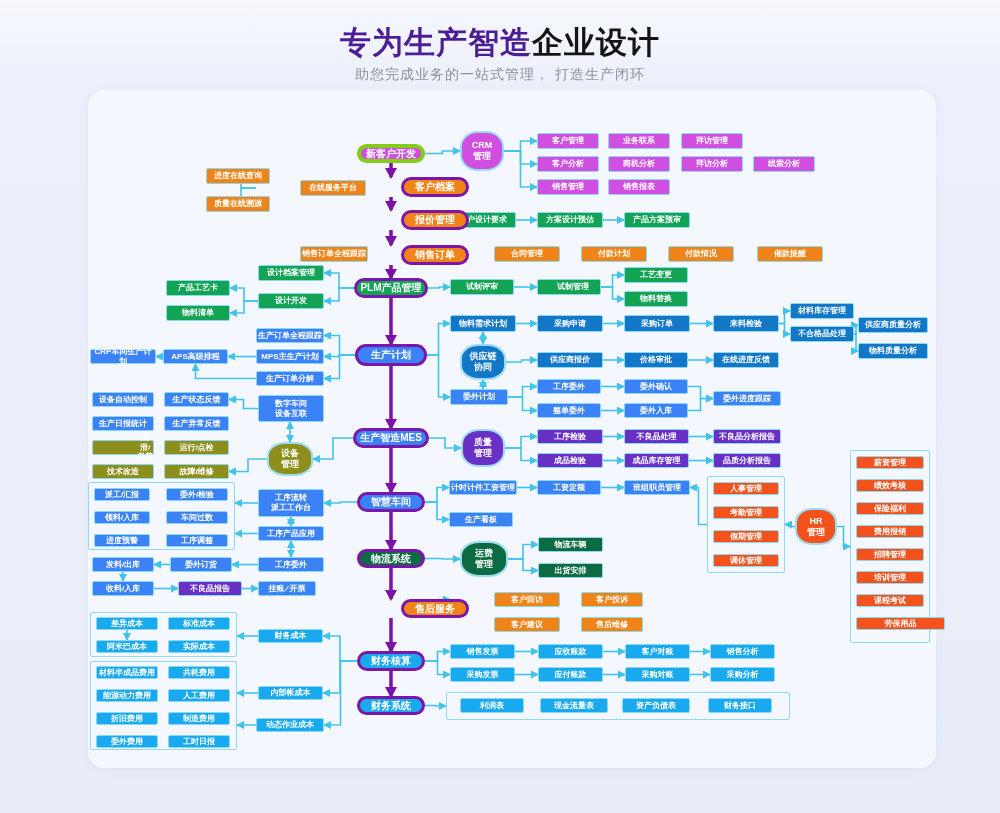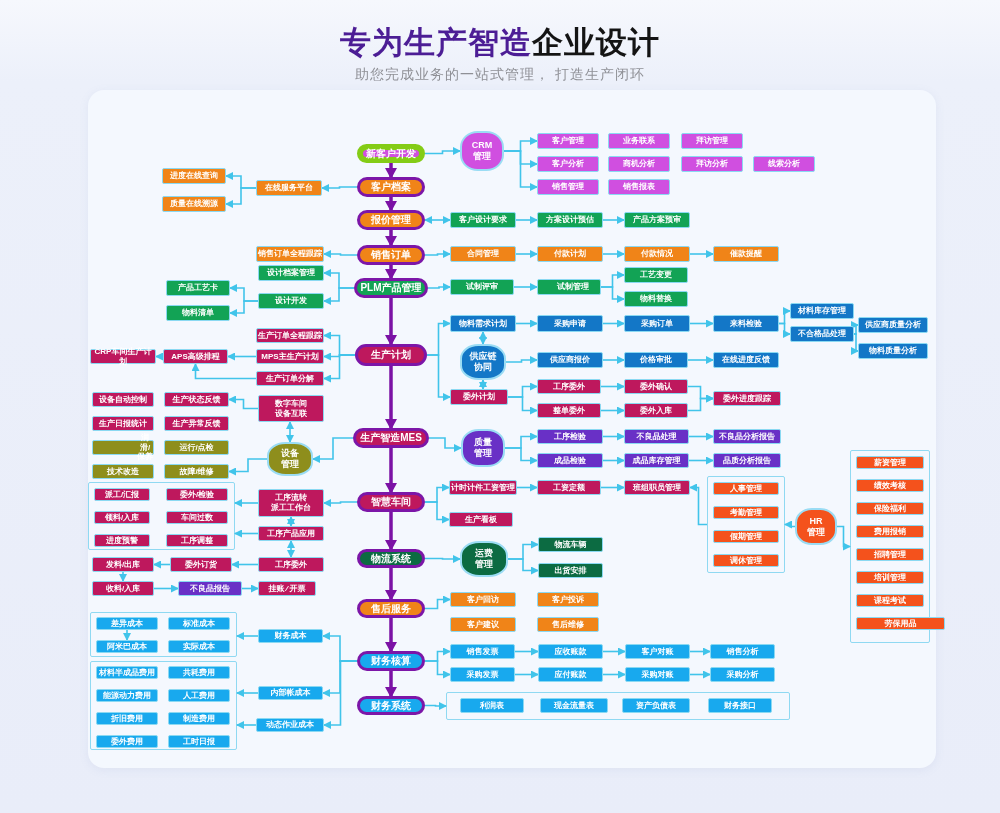--- a/index.html
+++ b/index.html
@@ -16,29 +16,29 @@
     font-size:14px;color:#8f9096;letter-spacing:1px;}
   .panel{position:absolute;left:88px;top:90px;width:848px;height:678px;
     background:#f4f8fe;border-radius:16px;box-shadow:0 2px 10px rgba(120,140,190,.10);}
   .diagram{position:absolute;left:0;top:0;width:1000px;height:813px;}
   #edges{position:absolute;left:0;top:0;z-index:2;pointer-events:none;}
   .nd{position:absolute;display:flex;align-items:center;justify-content:center;
     text-align:center;color:#fff;font-size:8px;font-weight:600;line-height:1.2;
     white-space:pre-line;border:1px solid #8ad9f2;border-radius:2px;
     box-sizing:border-box;z-index:3;padding:0;}
   .sh-pill,.sh-pillc{border-radius:12px;border:3px solid #7c16a8;font-size:10px;font-weight:700;z-index:4;}
-  .sh-pillc{border:6px solid #84cc16;}
+  .sh-pillc{border:4px solid #84cc16;}
   .sh-round{border-radius:40%;border:2px solid #9adcf4;font-size:9px;font-weight:700;z-index:4;}
   .sh-group{background:transparent !important;border:1.5px solid #8fd9f2;z-index:1;}
   .c-magenta{background:#d04fe0;}
-  .c-orange{background:#f08418;}
+  .c-orange{background:#f08418;margin-left:44px;}
   .c-green{background:#12a355;}
   .c-blue{background:#1377c7;}
   .c-azure{background:#18a9ee;}
-  .c-crimson{background:#be185d;}
+  .c-crimson{background:#3b82f6;}
   .c-olive{background:#8e8e1c;}
   .c-purple{background:#6930c6;}
   .c-dgreen{background:#0c6b42;}
   .c-redorange{background:#f4521c;}
 </style>
 </head>
 <body>
 
 <div class="title"><span class="t-blue">专为生产智造</span><span class="t-dark">企业设计</span></div>
 <div class="subtitle">助您完成业务的一站式管理，  打造生产闭环</div>

